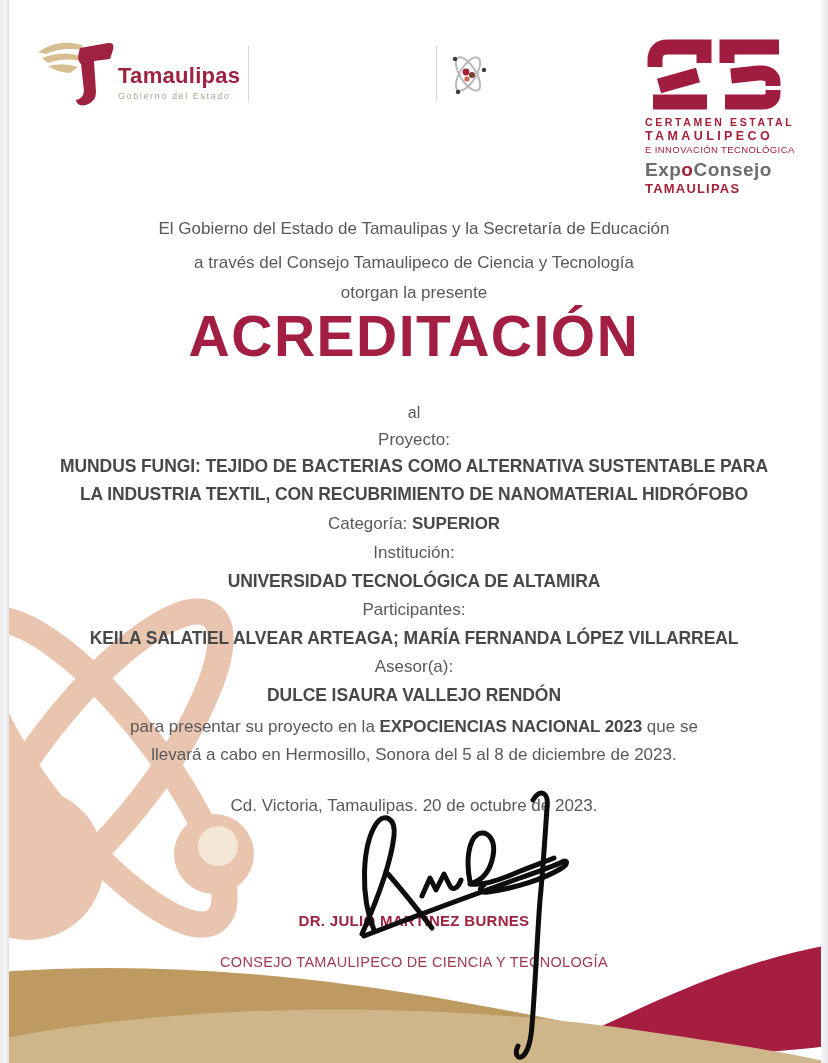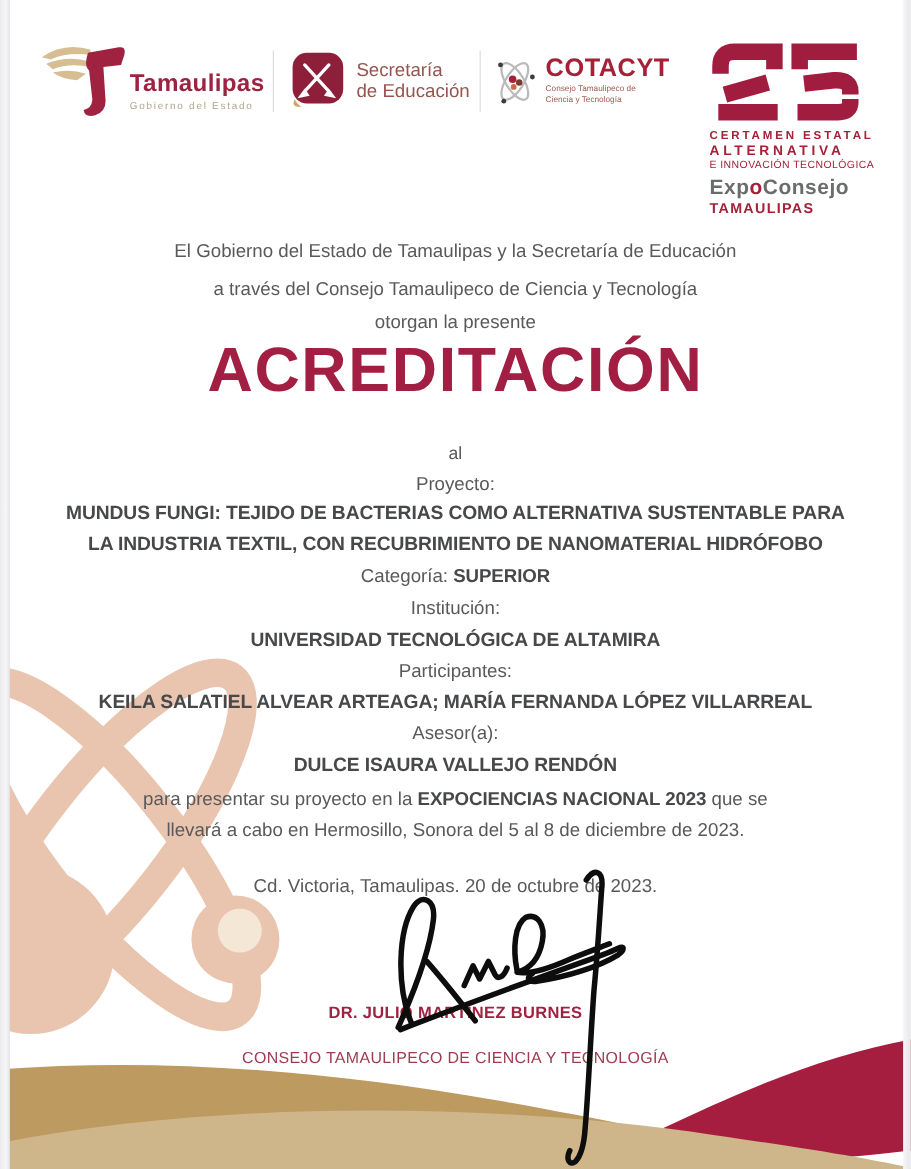--- a/index.html
+++ b/index.html
@@ -79,72 +79,51 @@
         <path d="M44 12 L72 7 Q79 6 77 14 L74 23 L58 25 L60 56 Q60 66 50 69 Q41 71 40 64 Q47 63 48 55 L45 28 Q40 24 44 12 Z" fill="#9f2241"></path>
       </svg>
       <div class="words">
         <div class="tam-name">Tamaulipas</div>
         <div class="tam-sub">Gobierno del Estado</div>
       </div>
     </div>
 
     <div class="vdiv d1"></div>
 
-    <div class="logo-se">
-      <svg width="52" height="54" viewBox="0 0 52 54">
-        <path d="M6 44 Q2 52 12 51 Q7 48 6 44 Z" fill="#c9a865"></path>
-        <rect x="4" y="2" width="46" height="46" rx="13" fill="#8e1f3a"></rect>
-        <g stroke="#ffffff" stroke-width="3" fill="none" stroke-linecap="round">
-          <path d="M15 13 L37 37 M37 37 L40 41 L35 40 Z"></path>
-          <path d="M37 13 L15 37 M15 37 L12 41 L17 40 Z"></path>
-        </g>
-      </svg>
-      <div class="se-words">
-        <div>Secretaría</div>
-        <div>de Educación</div>
-      </div>
-    </div>
 
     <div class="vdiv d2"></div>
 
     <div class="logo-cota">
       <svg width="44" height="48" viewBox="0 0 44 48">
         <g fill="none" stroke="#b9b9bb" stroke-width="2">
           <ellipse cx="22" cy="24" rx="19" ry="8" transform="rotate(-58 22 24)"></ellipse>
           <ellipse cx="22" cy="24" rx="19" ry="8" transform="rotate(58 22 24)"></ellipse>
         </g>
         <circle cx="20" cy="22" r="3.4" fill="#a42138"></circle>
         <circle cx="26" cy="25" r="3" fill="#7c3b2e"></circle>
         <circle cx="21" cy="29" r="2.6" fill="#c96a4e"></circle>
         <circle cx="9" cy="9" r="2.2" fill="#3c3c3c"></circle>
         <circle cx="38" cy="20" r="2.2" fill="#3c3c3c"></circle>
         <circle cx="12" cy="42" r="2.2" fill="#3c3c3c"></circle>
       </svg>
-      <div class="cota-words">
-        <div class="cota-name">COTACYT</div>
-        <div class="cota-sub">
-          <div>Consejo Tamaulipeco de</div>
-          <div>Ciencia y Tecnología</div>
-        </div>
-      </div>
     </div>
 
     <div class="anniv">
       <svg width="142" height="72" viewBox="0 0 142 72">
         <g fill="none" stroke="#a01d40" stroke-width="15" stroke-linecap="butt">
           <path d="M10 29 L10 22 Q10 9 23 9 L59 9 L59 25"></path>
           <path d="M53 37 L14 48"></path>
           <path d="M8 64 L62 64"></path>
           <path d="M134 9 L82 9 L82 25"></path>
           <path d="M86 38 L113 35 Q128 34 128 45 L128 48"></path>
           <path d="M128 52 L128 55 Q128 64 117 64 L80 64"></path>
         </g>
       </svg>
       <div class="l1">CERTAMEN ESTATAL</div>
-      <div class="l2">ALTERNATIVA</div>
+      <div class="l2">TAMAULIPECO</div>
       <div class="l3">E INNOVACIÓN TECNOLÓGICA</div>
       <div class="expoc"><span>Exp</span><span class="o">o</span><span>Consejo</span></div>
       <div class="l5">TAMAULIPAS</div>
     </div>
   </div>
 
   <div class="cline gray" style="top:219px">El Gobierno del Estado de Tamaulipas y la Secretaría de Educación</div>
   <div class="cline gray" style="top:253px">a través del Consejo Tamaulipeco de Ciencia y Tecnología</div>
   <div class="cline gray" style="top:283px">otorgan la presente</div>
 

